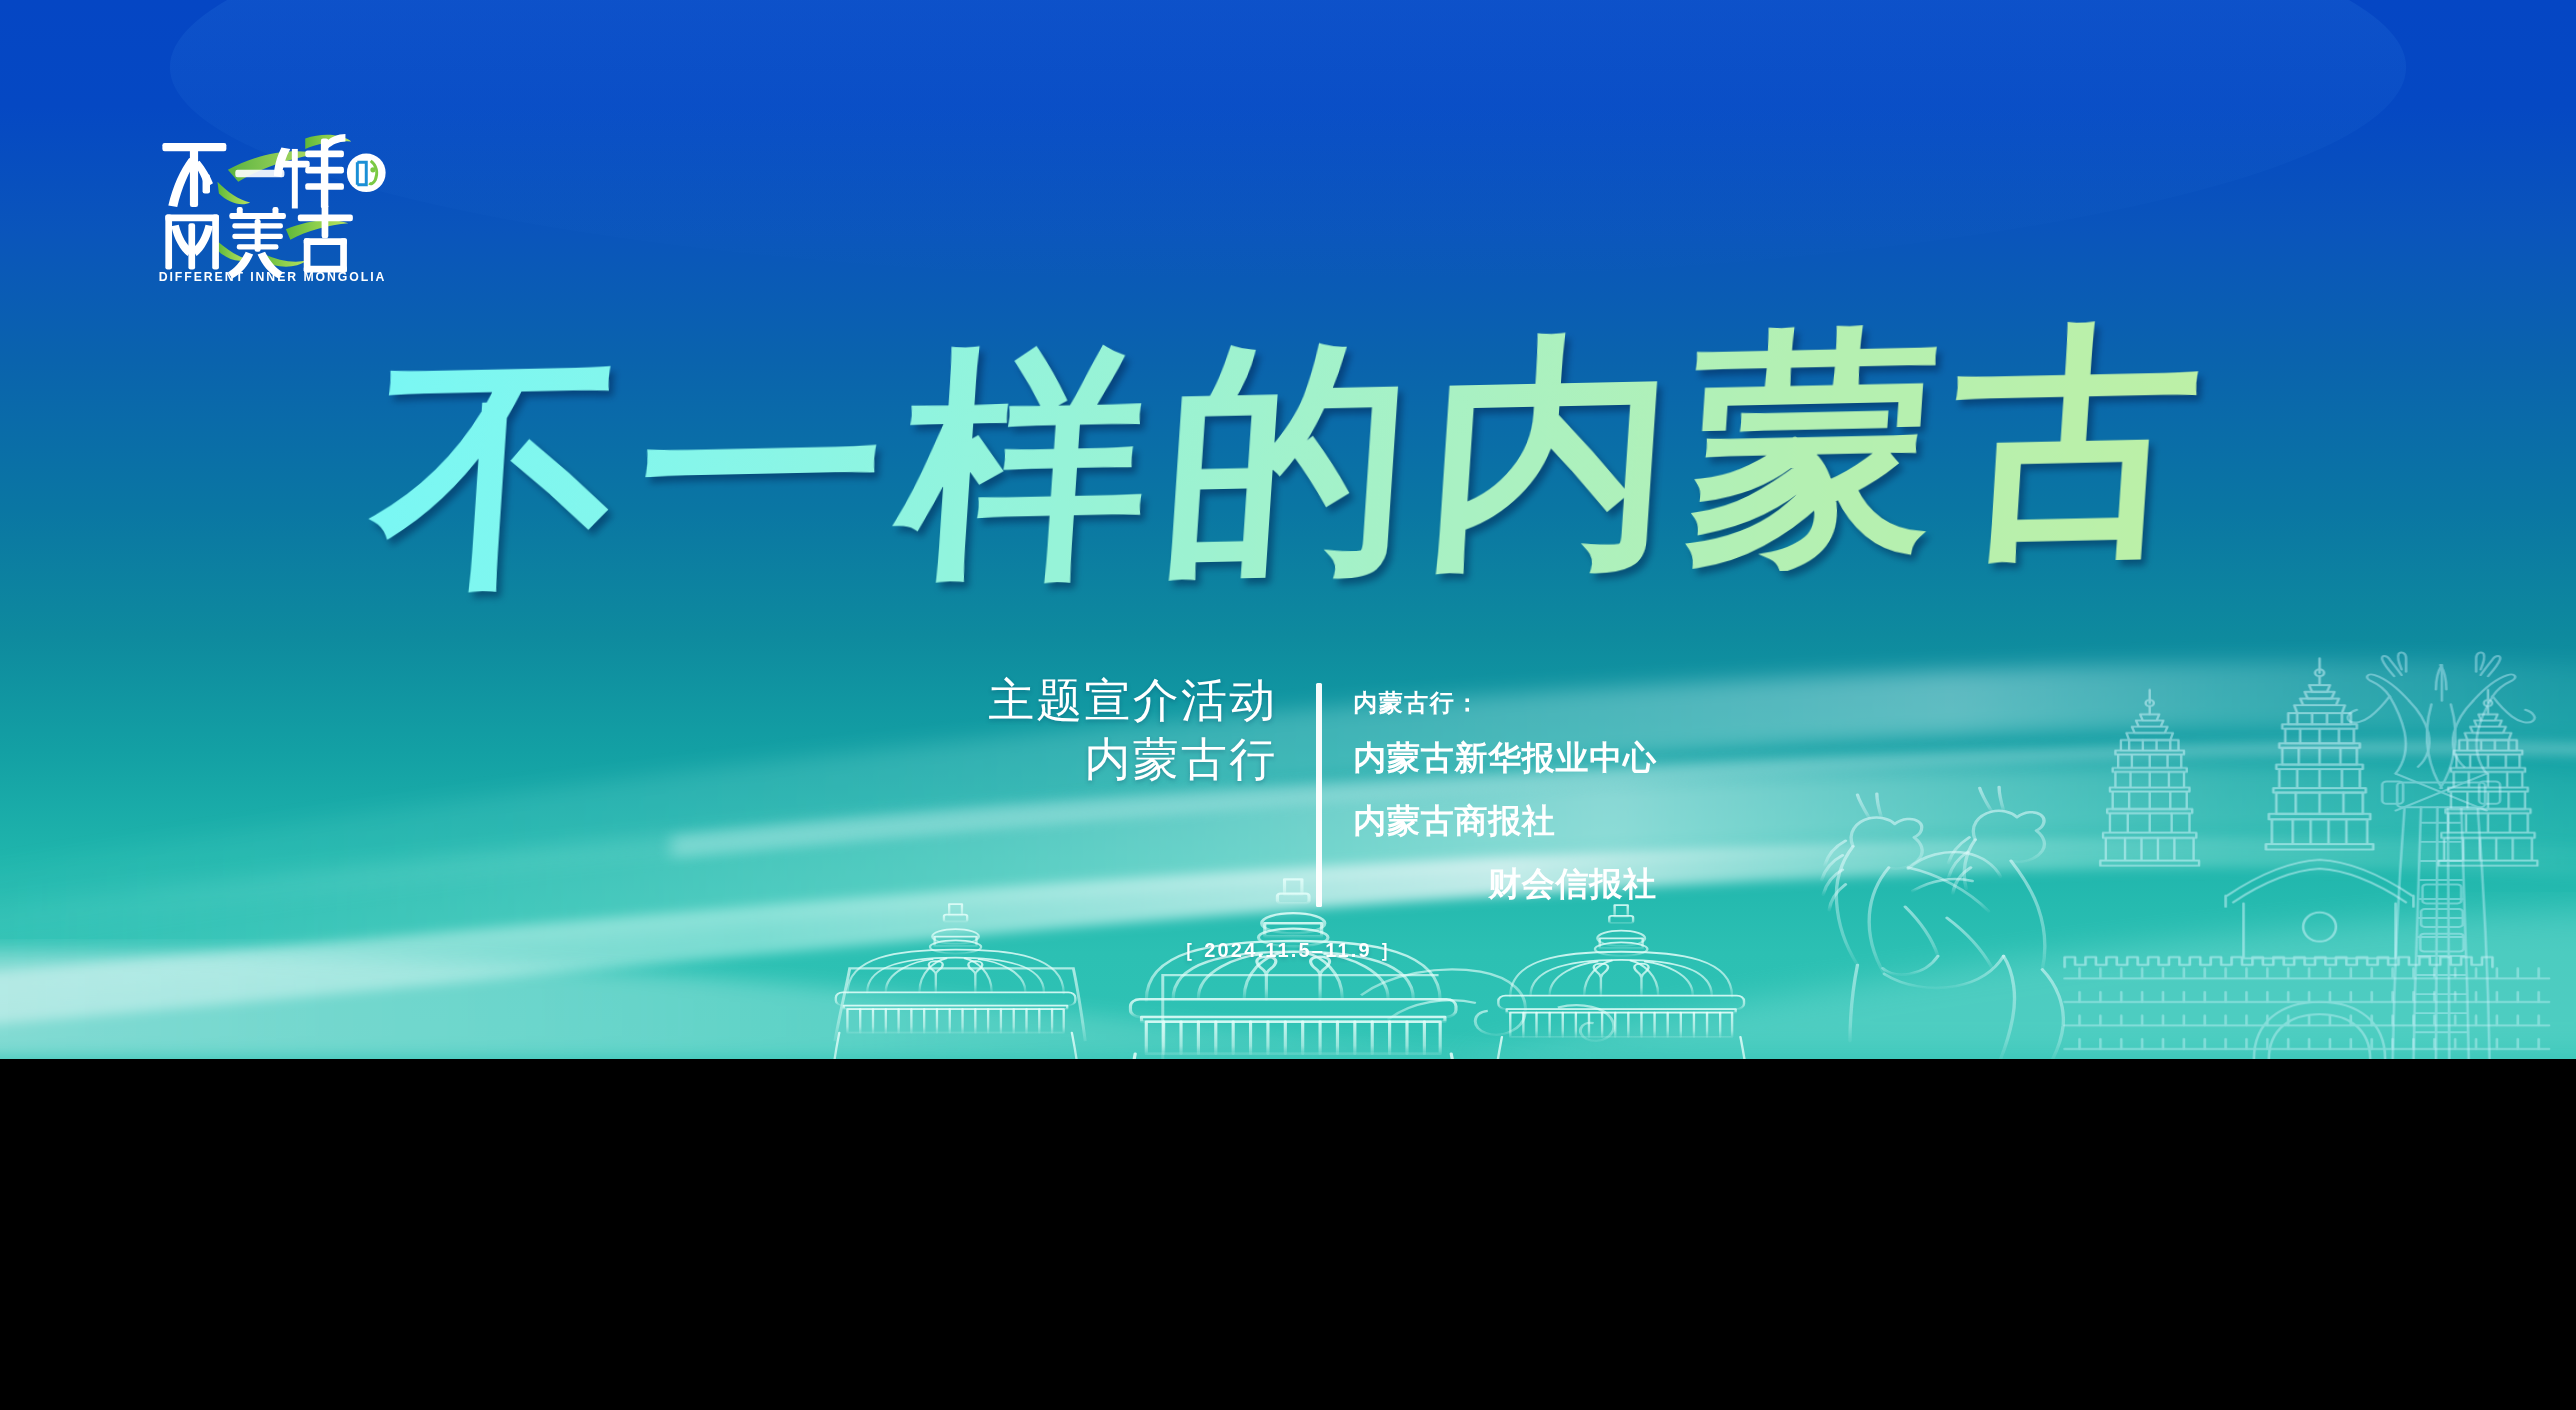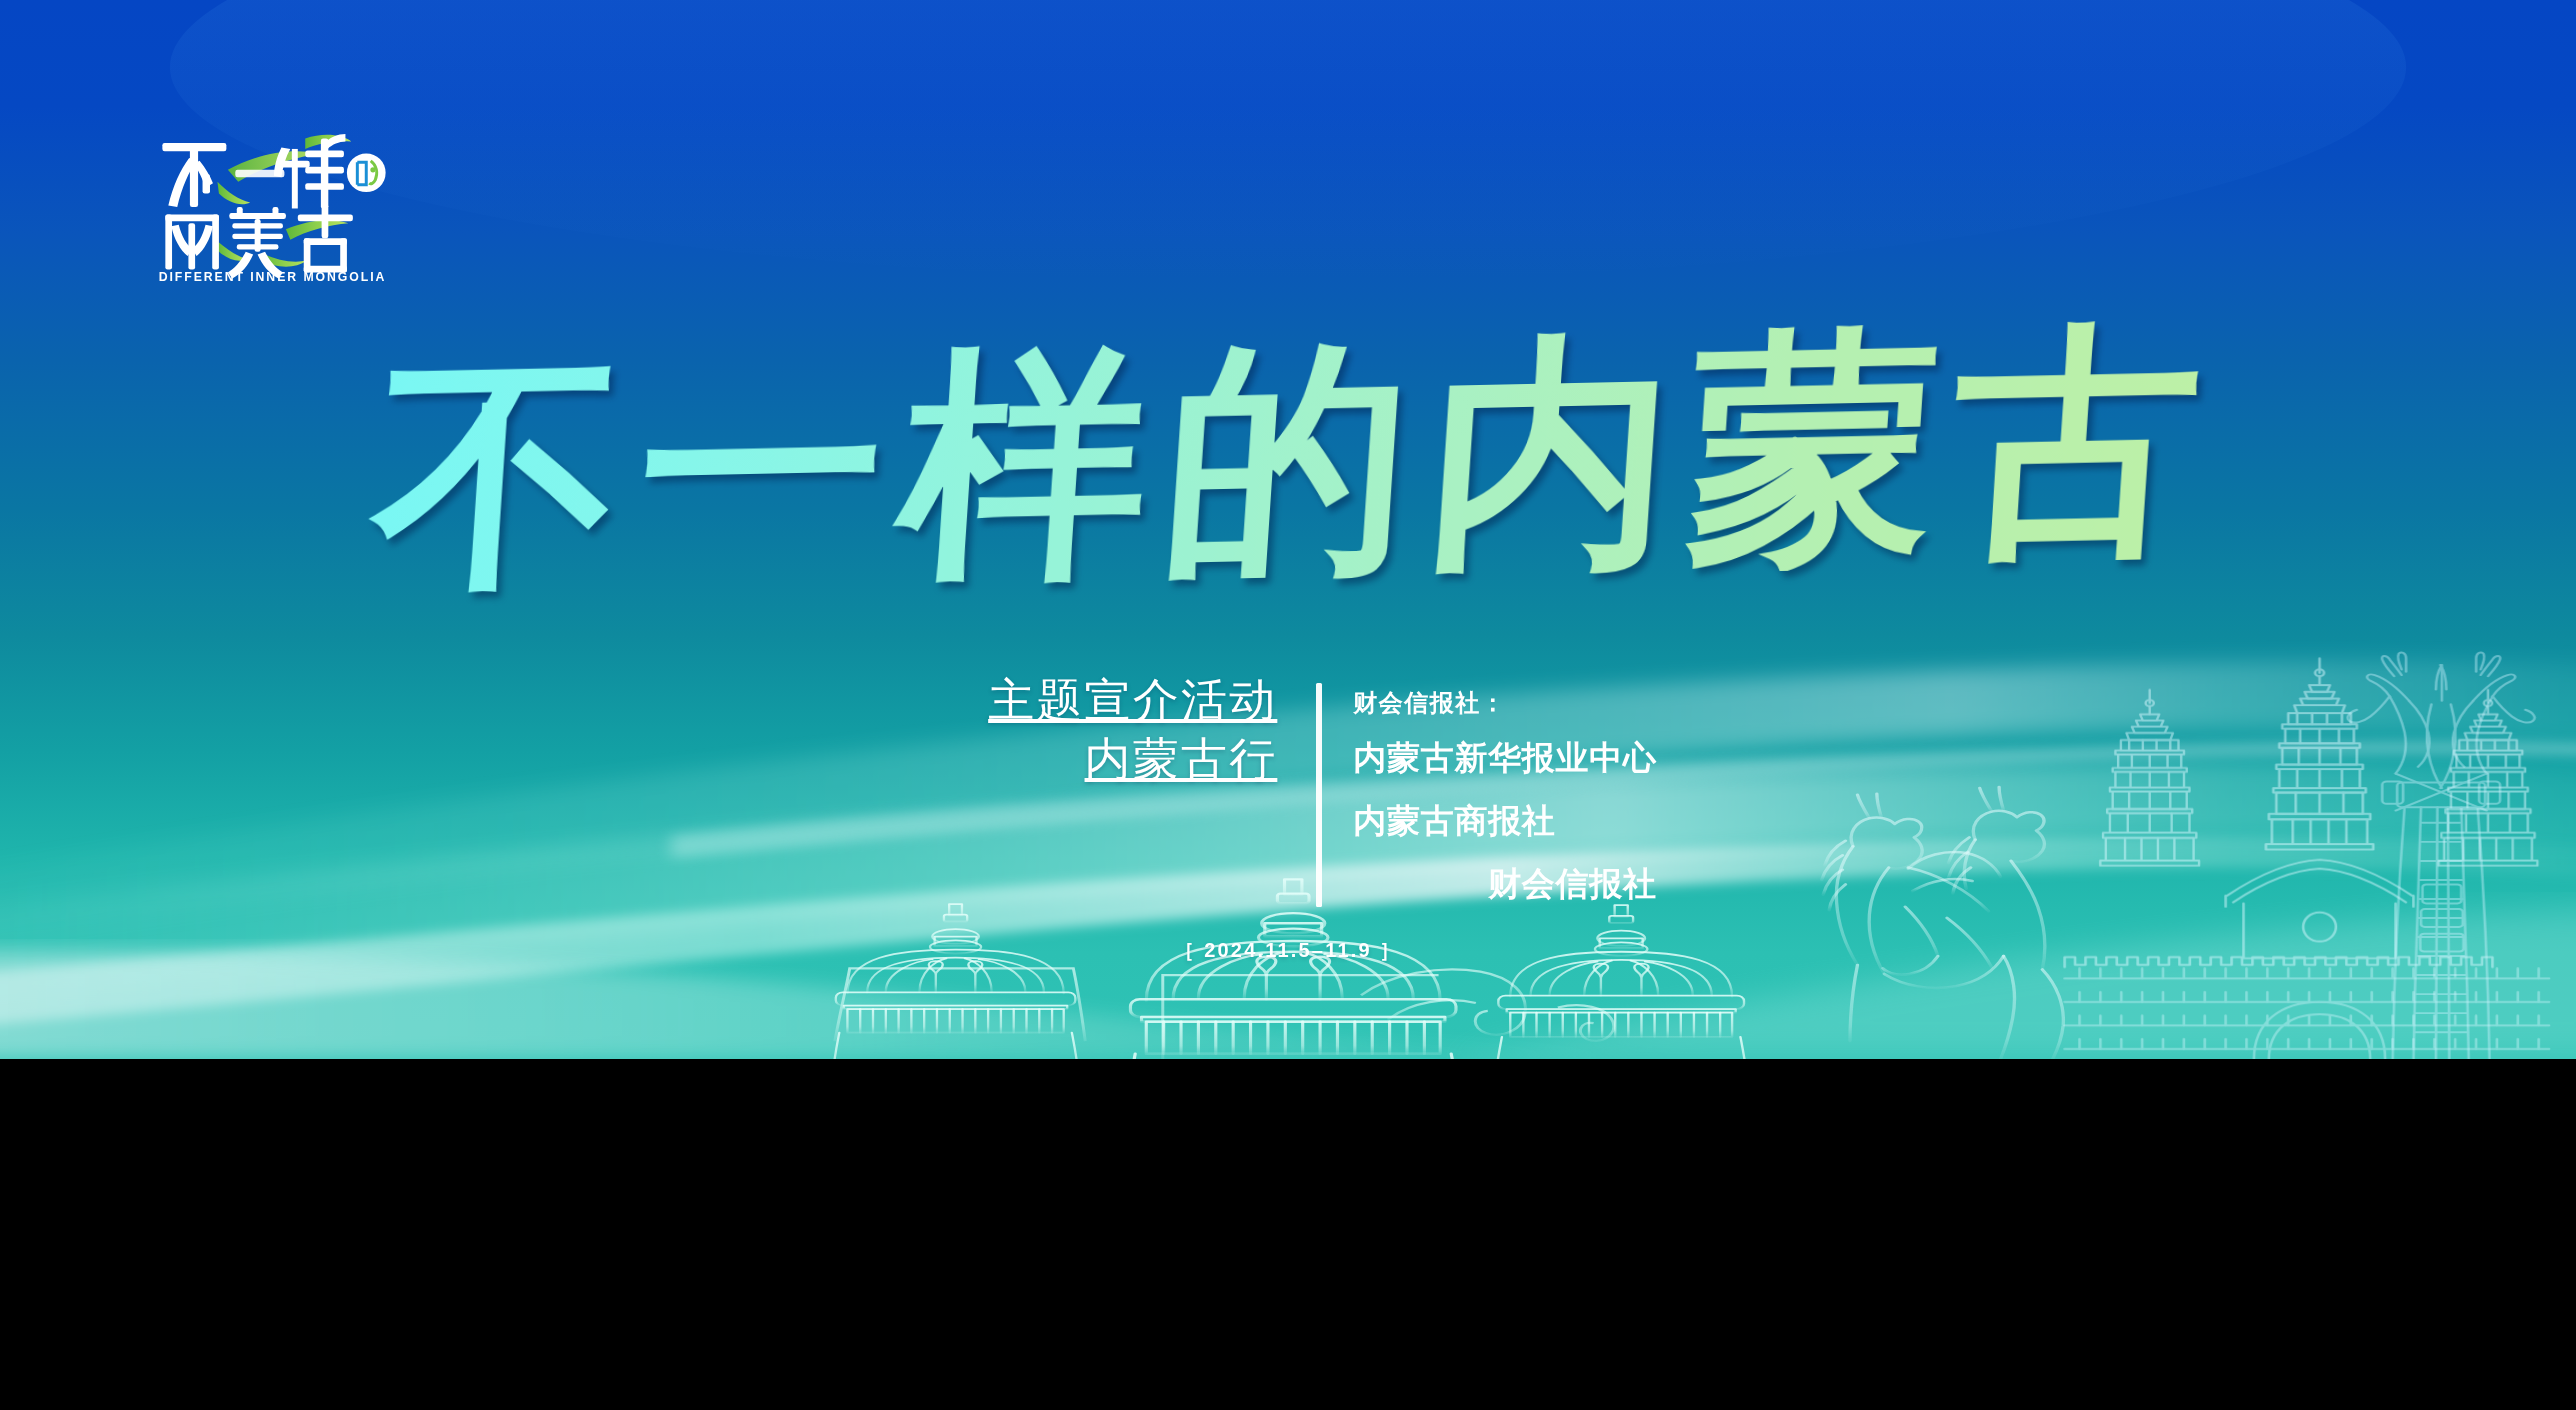--- a/index.html
+++ b/index.html
@@ -53,21 +53,21 @@
     position:absolute; left:0; top:671px; width:100%;
     display:flex; flex-direction:column; align-items:center;
   }
   #info-row{ display:flex; align-items:flex-start; justify-content:center; }
 
   #subtitle{
     text-align:right; color:#ffffff; font-size:46px; line-height:1.28;
     font-weight:400; letter-spacing:2.2px; width:358px;
     text-shadow:0 1.5px 4.5px rgba(0,40,80,.25);
   }
-  #subtitle .line{ display:block; white-space:nowrap;text-decoration:underline; }
+  #subtitle .line{ display:block; white-space:nowrap; }
 
   #divider{
     width:6px; align-self:stretch; min-height:188px;
     background:#ffffff; margin:12px 31px 0 39px; border-radius:1.5px;
     opacity:.96;
   }
 
   #organizers{ padding-top:16.4px; }
   #org-head{
     color:#ffffff; font-size:24px; font-weight:700; letter-spacing:1.5px;
@@ -494,21 +494,21 @@
     <div id="info-row">
 
       <div id="subtitle">
         <span class="line">主题宣介活动</span>
         <span class="line">内蒙古行</span>
       </div>
 
       <div id="divider"></div>
 
       <div id="organizers">
-        <div id="org-head">财会信报社：</div>
+        <div id="org-head">内蒙古行：</div>
         <div class="org">内蒙古新华报业中心</div>
         <div class="org">内蒙古商报社</div>
         <div class="org">财会信报社</div>
       </div>
 
     </div>
 
     <div id="date">［ 2024.11.5–11.9 ］</div>
   </div>
 

